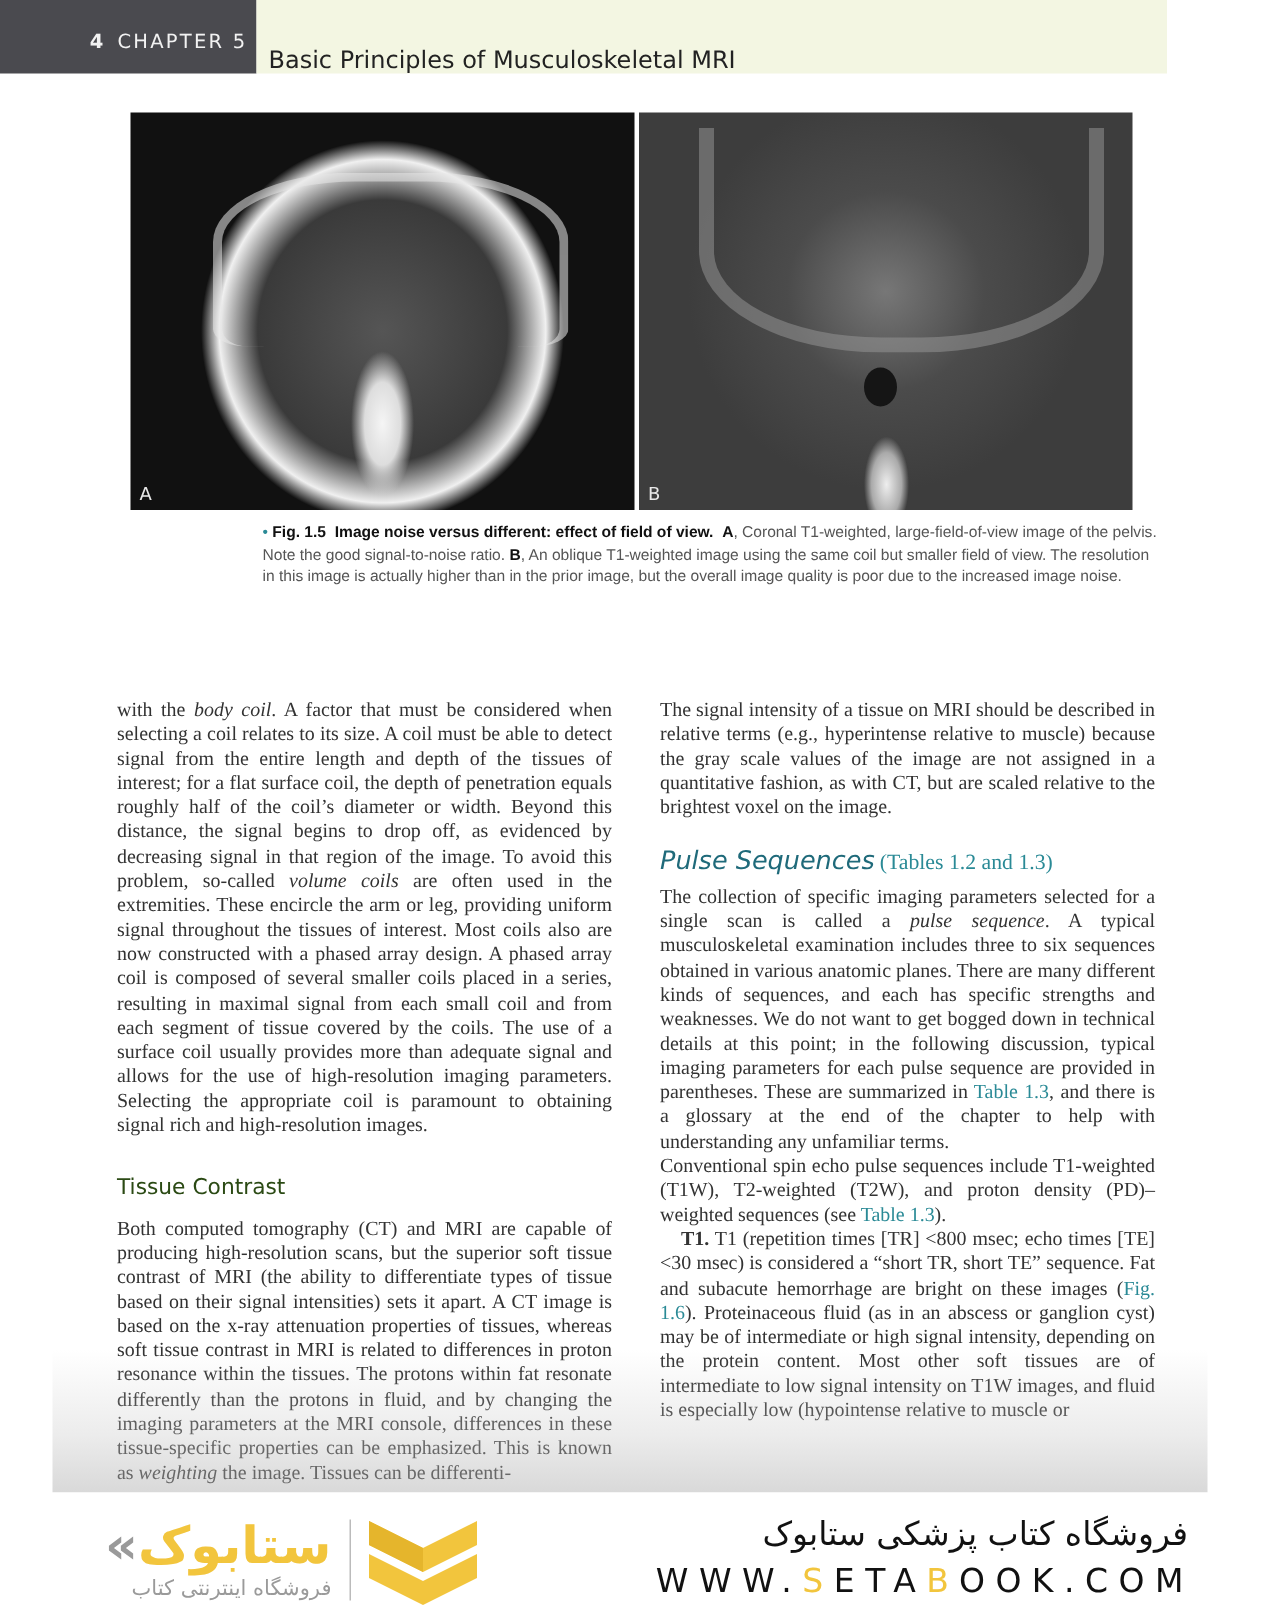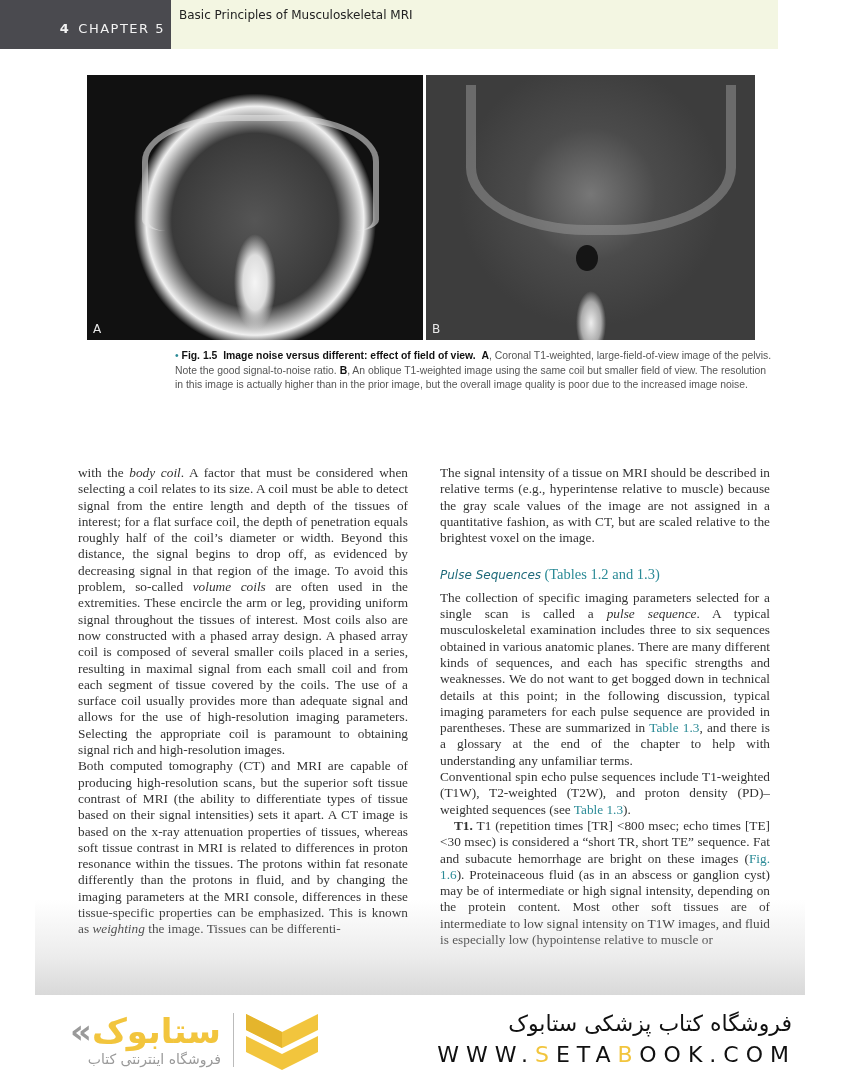--- a/index.html
+++ b/index.html
@@ -2,22 +2,22 @@
 <html><head>
 <meta charset="utf-8">
 <style>
   html, body { margin:0; padding:0; }
   body { width:844px; height:1080px; background:#ffffff; position:relative; overflow:hidden;
          font-family:"Liberation Serif", serif; color:#2a2a2a; }
   .header { position:absolute; left:0; top:0; height:49px; width:778px; display:flex; }
   .hdr-dark { width:171px; background:#4a4a4f; color:#f2f2f2; display:flex; align-items:center; justify-content:flex-end;
               padding-right:6px; box-sizing:border-box; font-family:"DejaVu Sans", sans-serif; font-size:13px; letter-spacing:1.5px; padding-top:8px; }
   .hdr-dark .pg { font-weight:bold; margin-right:8px; }
-  .hdr-light { flex:1; background:#f3f6e2; display:flex; align-items:flex-start; padding-left:8px; padding-top:8px;
-               font-family:"DejaVu Sans", sans-serif; font-size:12px; color:#222; }
+  .hdr-light { flex:1; background:#f3f6e2; display:flex; align-items:flex-end; padding-left:8px; padding-top:8px;
+               font-family:"DejaVu Sans", sans-serif; font-size:16px; color:#222; }
 
   .figure { position:absolute; top:75px; left:87px; width:668px; height:265px; display:flex; gap:3px; }
   .mri { position:relative; height:265px; overflow:hidden; }
   .mri-a { width:336px; background:radial-gradient(ellipse 45% 60% at 50% 55%, #555 0%, #3a3a3a 55%, #f0f0f0 72%, #111 80%); }
   .mri-b { width:329px; background:radial-gradient(ellipse 40% 50% at 50% 45%, #777 0%, #4b4b4b 50%, #3d3d3d 100%); }
   .mri-a::before { content:""; position:absolute; left:118px; top:150px; width:100px; height:115px;
                    background:radial-gradient(ellipse 30% 60% at 50% 50%, #f5f5f5 0%, #ddd 40%, transparent 70%); }
   .mri-a::after { content:""; position:absolute; left:55px; top:40px; width:225px; height:110px; border-radius:40% 40% 10% 10%;
                   border:6px solid #e8e8e8; border-bottom:none; opacity:.55; }
   .mri-b::before { content:""; position:absolute; left:40px; top:10px; width:250px; height:140px;
@@ -30,21 +30,21 @@
   .caption { position:absolute; left:175px; top:349px; width:600px; font-family:"Liberation Sans", sans-serif;
              font-size:10.4px; line-height:14.6px; color:#555; text-align:left; }
   .caption b { color:#111; }
   .caption .bullet { color:#2a8a96; }
 
   .col { position:absolute; top:465px; width:330px; font-size:13.3px; line-height:16.3px; text-align:justify; color:#333; }
   .col-left { left:78px; }
   .col-right { left:440px; }
   .col p { margin:0; }
   .h2 { font-family:"DejaVu Sans", sans-serif; font-size:14.5px; color:#2b4a14; margin:0; font-weight:normal; }
-  .h2i { font-family:"DejaVu Sans", sans-serif; font-size:12px; color:#1f6a7a; font-style:italic; }
+  .h2i { font-family:"DejaVu Sans", sans-serif; font-size:17px; color:#1f6a7a; font-style:italic; }
   .h2ref { font-family:"Liberation Serif", serif; color:#2a8a96; font-size:14.5px; }
   .h3 { font-family:"DejaVu Sans", sans-serif; font-size:12.5px; color:#222; margin:0; }
   .link { color:#2a8a96; }
   .indent { text-indent:14px; }
 
   .fade { position:absolute; left:35px; top:900px; width:770px; height:95px;
           background:linear-gradient(to bottom, rgba(255,255,255,0) 0%, rgba(200,200,200,.35) 60%, rgba(170,170,170,.45) 100%); pointer-events:none; }
 
   .footer { position:absolute; left:0; top:995px; width:844px; height:72px; background:#fff; }
   .logo { position:absolute; left:70px; top:15px; display:flex; align-items:center; }
@@ -85,20 +85,21 @@
   <span class="bullet">•</span>
   <b>Fig. 1.5</b>&nbsp;
   <b>Image noise versus different: effect of field of view.</b>&nbsp;
   <b>A</b><span>, Coronal T1-weighted, large-field-of-view image of the pelvis. Note the good signal-to-noise ratio. </span><b>B</b><span>, An oblique T1-weighted image using the same coil but smaller field of view. The resolution in this image is actually higher than in the prior image, but the overall image quality is poor due to the increased image noise.</span>
 </div>
 
 <div class="col col-left">
   <p>
     <span>with the </span><i>body coil</i><span>. A factor that must be considered when selecting a coil relates to its size. A coil must be able to detect signal from the entire length and depth of the tissues of interest; for a flat surface coil, the depth of penetration equals roughly half of the coil’s diameter or width. Beyond this distance, the signal begins to drop off, as evidenced by decreasing signal in that region of the image. To avoid this problem, so-called </span><i>volume coils</i><span> are often used in the extremities. These encircle the arm or leg, providing uniform signal throughout the tissues of interest. Most coils also are now constructed with a phased array design. A phased array coil is composed of several smaller coils placed in a series, resulting in maximal signal from each small coil and from each segment of tissue covered by the coils. The use of a surface coil usually provides more than adequate signal and allows for the use of high-resolution imaging parameters. Selecting the appropriate coil is paramount to obtaining signal rich and high-resolution images.</span>
   </p>
+  <h2 class="h2" style="margin-top:26px;margin-bottom:10px;">Tissue Contrast</h2>
   <p>
     <span>Both computed tomography (CT) and MRI are capable of producing high-resolution scans, but the superior soft tissue contrast of MRI (the ability to differentiate types of tissue based on their signal intensities) sets it apart. A CT image is based on the x-ray attenuation properties of tissues, whereas soft tissue contrast in MRI is related to differences in proton resonance within the tissues. The protons within fat resonate differently than the protons in fluid, and by changing the imaging parameters at the MRI console, differences in these tissue-specific properties can be emphasized. This is known as </span><i>weighting</i><span> the image. Tissues can be differenti-</span>
   </p>
 </div>
 
 <div class="col col-right">
   <p>The signal intensity of a tissue on MRI should be described in relative terms (e.g., hyperintense relative to muscle) because the gray scale values of the image are not assigned in a quantitative fashion, as with CT, but are scaled relative to the brightest voxel on the image.</p>
   <div style="margin-top:20px;margin-bottom:6px;">
     <span class="h2i">Pulse Sequences</span>
     <span class="h2ref">(Tables 1.2 and 1.3)</span>

